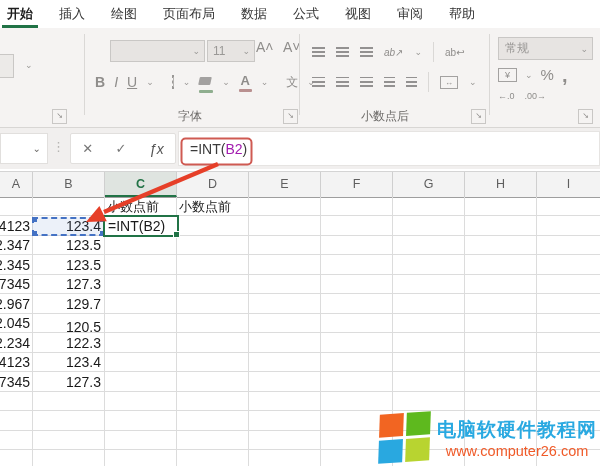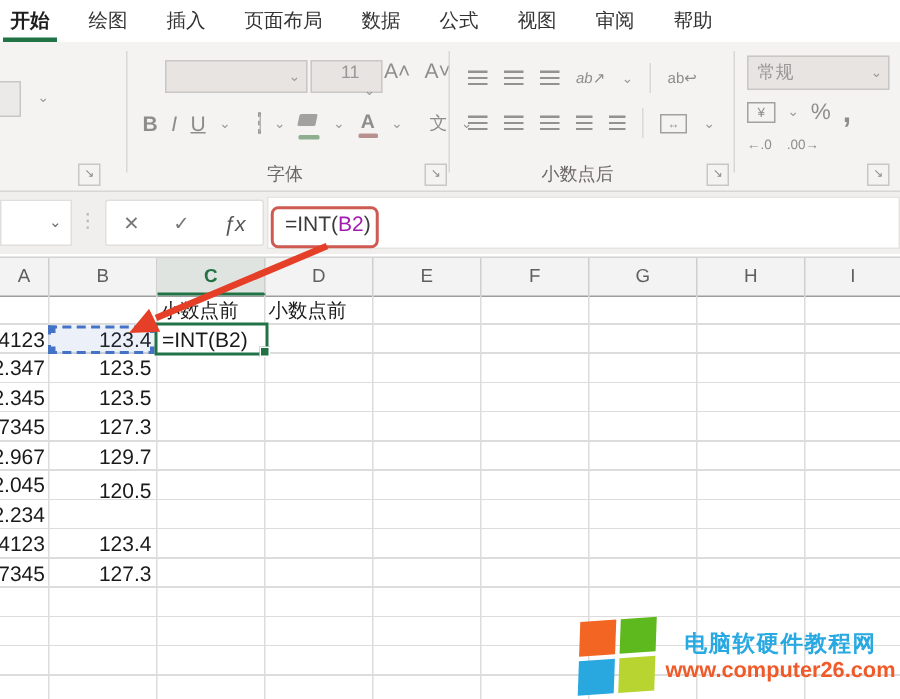--- a/index.html
+++ b/index.html
@@ -56,55 +56,55 @@
   .handle{position:absolute;width:5px;height:5px;background:#4472c4;}
   .selcell{position:absolute;left:103px;top:46px;width:76px;height:22px;border:2px solid #217346;box-sizing:border-box;background:#fff;}
   .selcell .fillh{position:absolute;right:-3px;bottom:-3px;width:5px;height:5px;background:#217346;border:1px solid #fff;}
   .seltext{position:absolute;left:3px;top:0;height:18px;line-height:18px;font-size:14px;color:#1a1a1a;white-space:nowrap;}
 
   
   .wm{position:absolute;right:3px;bottom:4px;display:flex;align-items:center;}
   .wmlogo{display:grid;grid-template-columns:24px 24px;grid-template-rows:23px 23px;gap:3px;margin-right:7px;transform:skewY(-4deg) skewX(-2deg);}
   .wmlogo span{display:block;}
   .wmtext{display:flex;flex-direction:column;align-items:center;}
-  .wmtitle{font-size:15px;font-weight:bold;letter-spacing:1px;}
-  .wmurl{font-size:14.5px;font-weight:bold;}
+  .wmtitle{font-size:19px;font-weight:bold;letter-spacing:1px;}
+  .wmurl{font-size:14.5px;font-weight:normal;}
 
   
   .annot{position:absolute;left:0;top:0;width:600px;height:466px;pointer-events:none;z-index:60;}
 </style>
 </head>
 <body>
 
 <div class="app">
 
   <div class="tabbar">
     <div class="tab active">开始</div>
+    <div class="tab">插入</div>
     <div class="tab">绘图</div>
-    <div class="tab">插入</div>
     <div class="tab">页面布局</div>
     <div class="tab">数据</div>
     <div class="tab">公式</div>
     <div class="tab">视图</div>
     <div class="tab">审阅</div>
     <div class="tab">帮助</div>
   </div>
 
   <div class="ribbon">
 
     <div style="position:absolute;left:-14px;top:26px;width:26px;height:22px;border:1px solid #c9c7c5;background:#eceae8;"></div>
     <span class="chev" style="position:absolute;left:25px;top:32px;">⌄</span>
     <div class="launcher" style="left:52px;">↘</div>
     <div class="vsep" style="left:84px;"></div>
 
     <div class="combo" style="position:absolute;left:110px;top:12px;width:93px;height:20px;">
       <span></span>
       <span class="chev">⌄</span>
     </div>
-    <div class="combo" style="position:absolute;left:207px;top:12px;width:41px;height:20px;padding-left:5px;flex-direction:column;">
+    <div class="combo" style="position:absolute;left:207px;top:12px;width:41px;height:20px;padding-left:5px;">
       <span>11</span>
       <span class="chev">⌄</span>
     </div>
     <span class="rbtn" style="position:absolute;left:256px;top:11px;font-size:14px;">A˄</span>
     <span class="rbtn" style="position:absolute;left:283px;top:11px;font-size:14px;">A˅</span>
 
     <div style="position:absolute;left:95px;top:42px;width:200px;height:24px;display:flex;align-items:center;gap:9px;">
       <span class="rbtn" style="font-weight:bold;font-size:14px;">B</span>
       <span class="rbtn" style="font-style:italic;font-size:14px;">I</span>
       <span class="rbtn" style="font-size:14px;text-decoration:underline;">U</span>
@@ -214,20 +214,21 @@
     <div class="cell num" style="left:-45px;width:75px;top:164.5px;">2.234</div>
     <div class="cell num" style="left:-45px;width:75px;top:184px;">4123</div>
     <div class="cell num" style="left:-45px;width:75px;top:203.5px;">7345</div>
 
     <div class="cell num" style="left:33px;width:68px;top:47.5px;">123.4</div>
     <div class="cell num" style="left:33px;width:68px;top:67px;">123.5</div>
     <div class="cell num" style="left:33px;width:68px;top:86.5px;">123.5</div>
     <div class="cell num" style="left:33px;width:68px;top:106px;">127.3</div>
     <div class="cell num" style="left:33px;width:68px;top:125.5px;">129.7</div>
     <div class="cell num" style="left:33px;width:68px;top:149px;">120.5</div>
+    <div class="cell num" style="left:33px;width:68px;top:164.5px;">122.3</div>
     <div class="cell num" style="left:33px;width:68px;top:184px;">123.4</div>
     <div class="cell num" style="left:33px;width:68px;top:203.5px;">127.3</div>
 
     <div class="marquee">
       <span class="handle" style="left:-2px;top:-2px;"></span>
       <span class="handle" style="right:-2px;top:-2px;"></span>
       <span class="handle" style="left:-2px;bottom:-2px;"></span>
       <span class="handle" style="right:-2px;bottom:-2px;"></span>
     </div>
 

